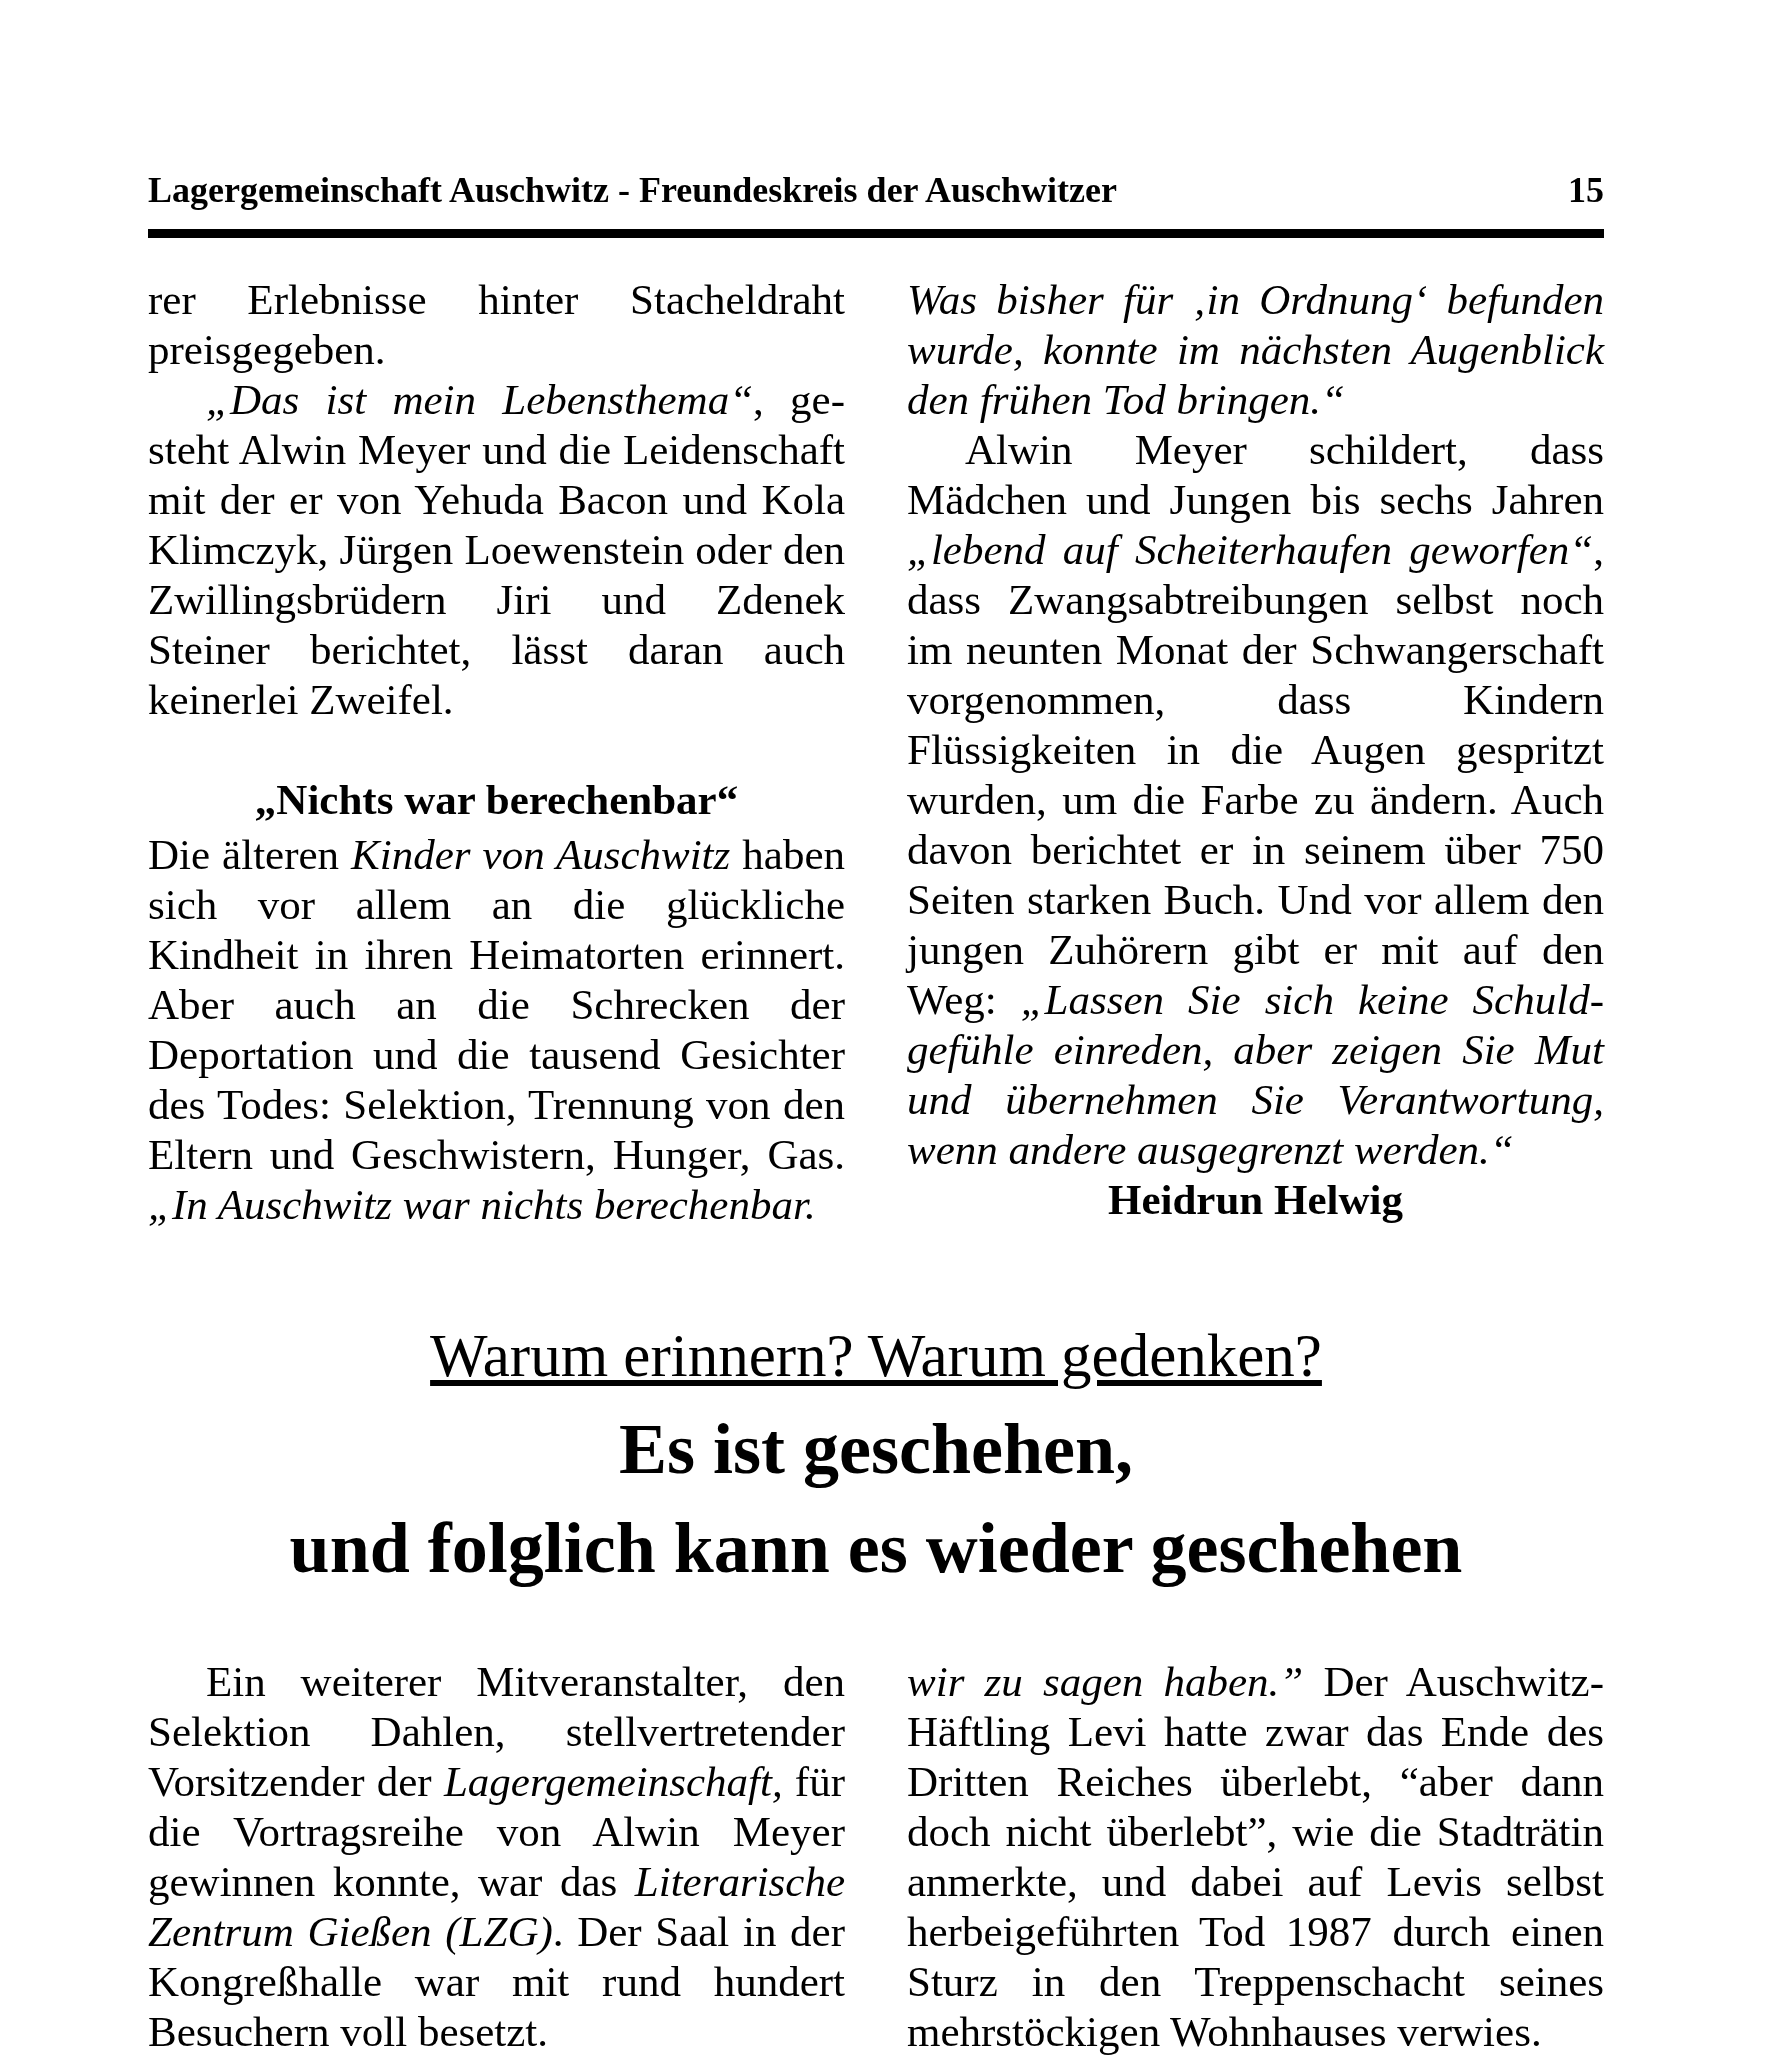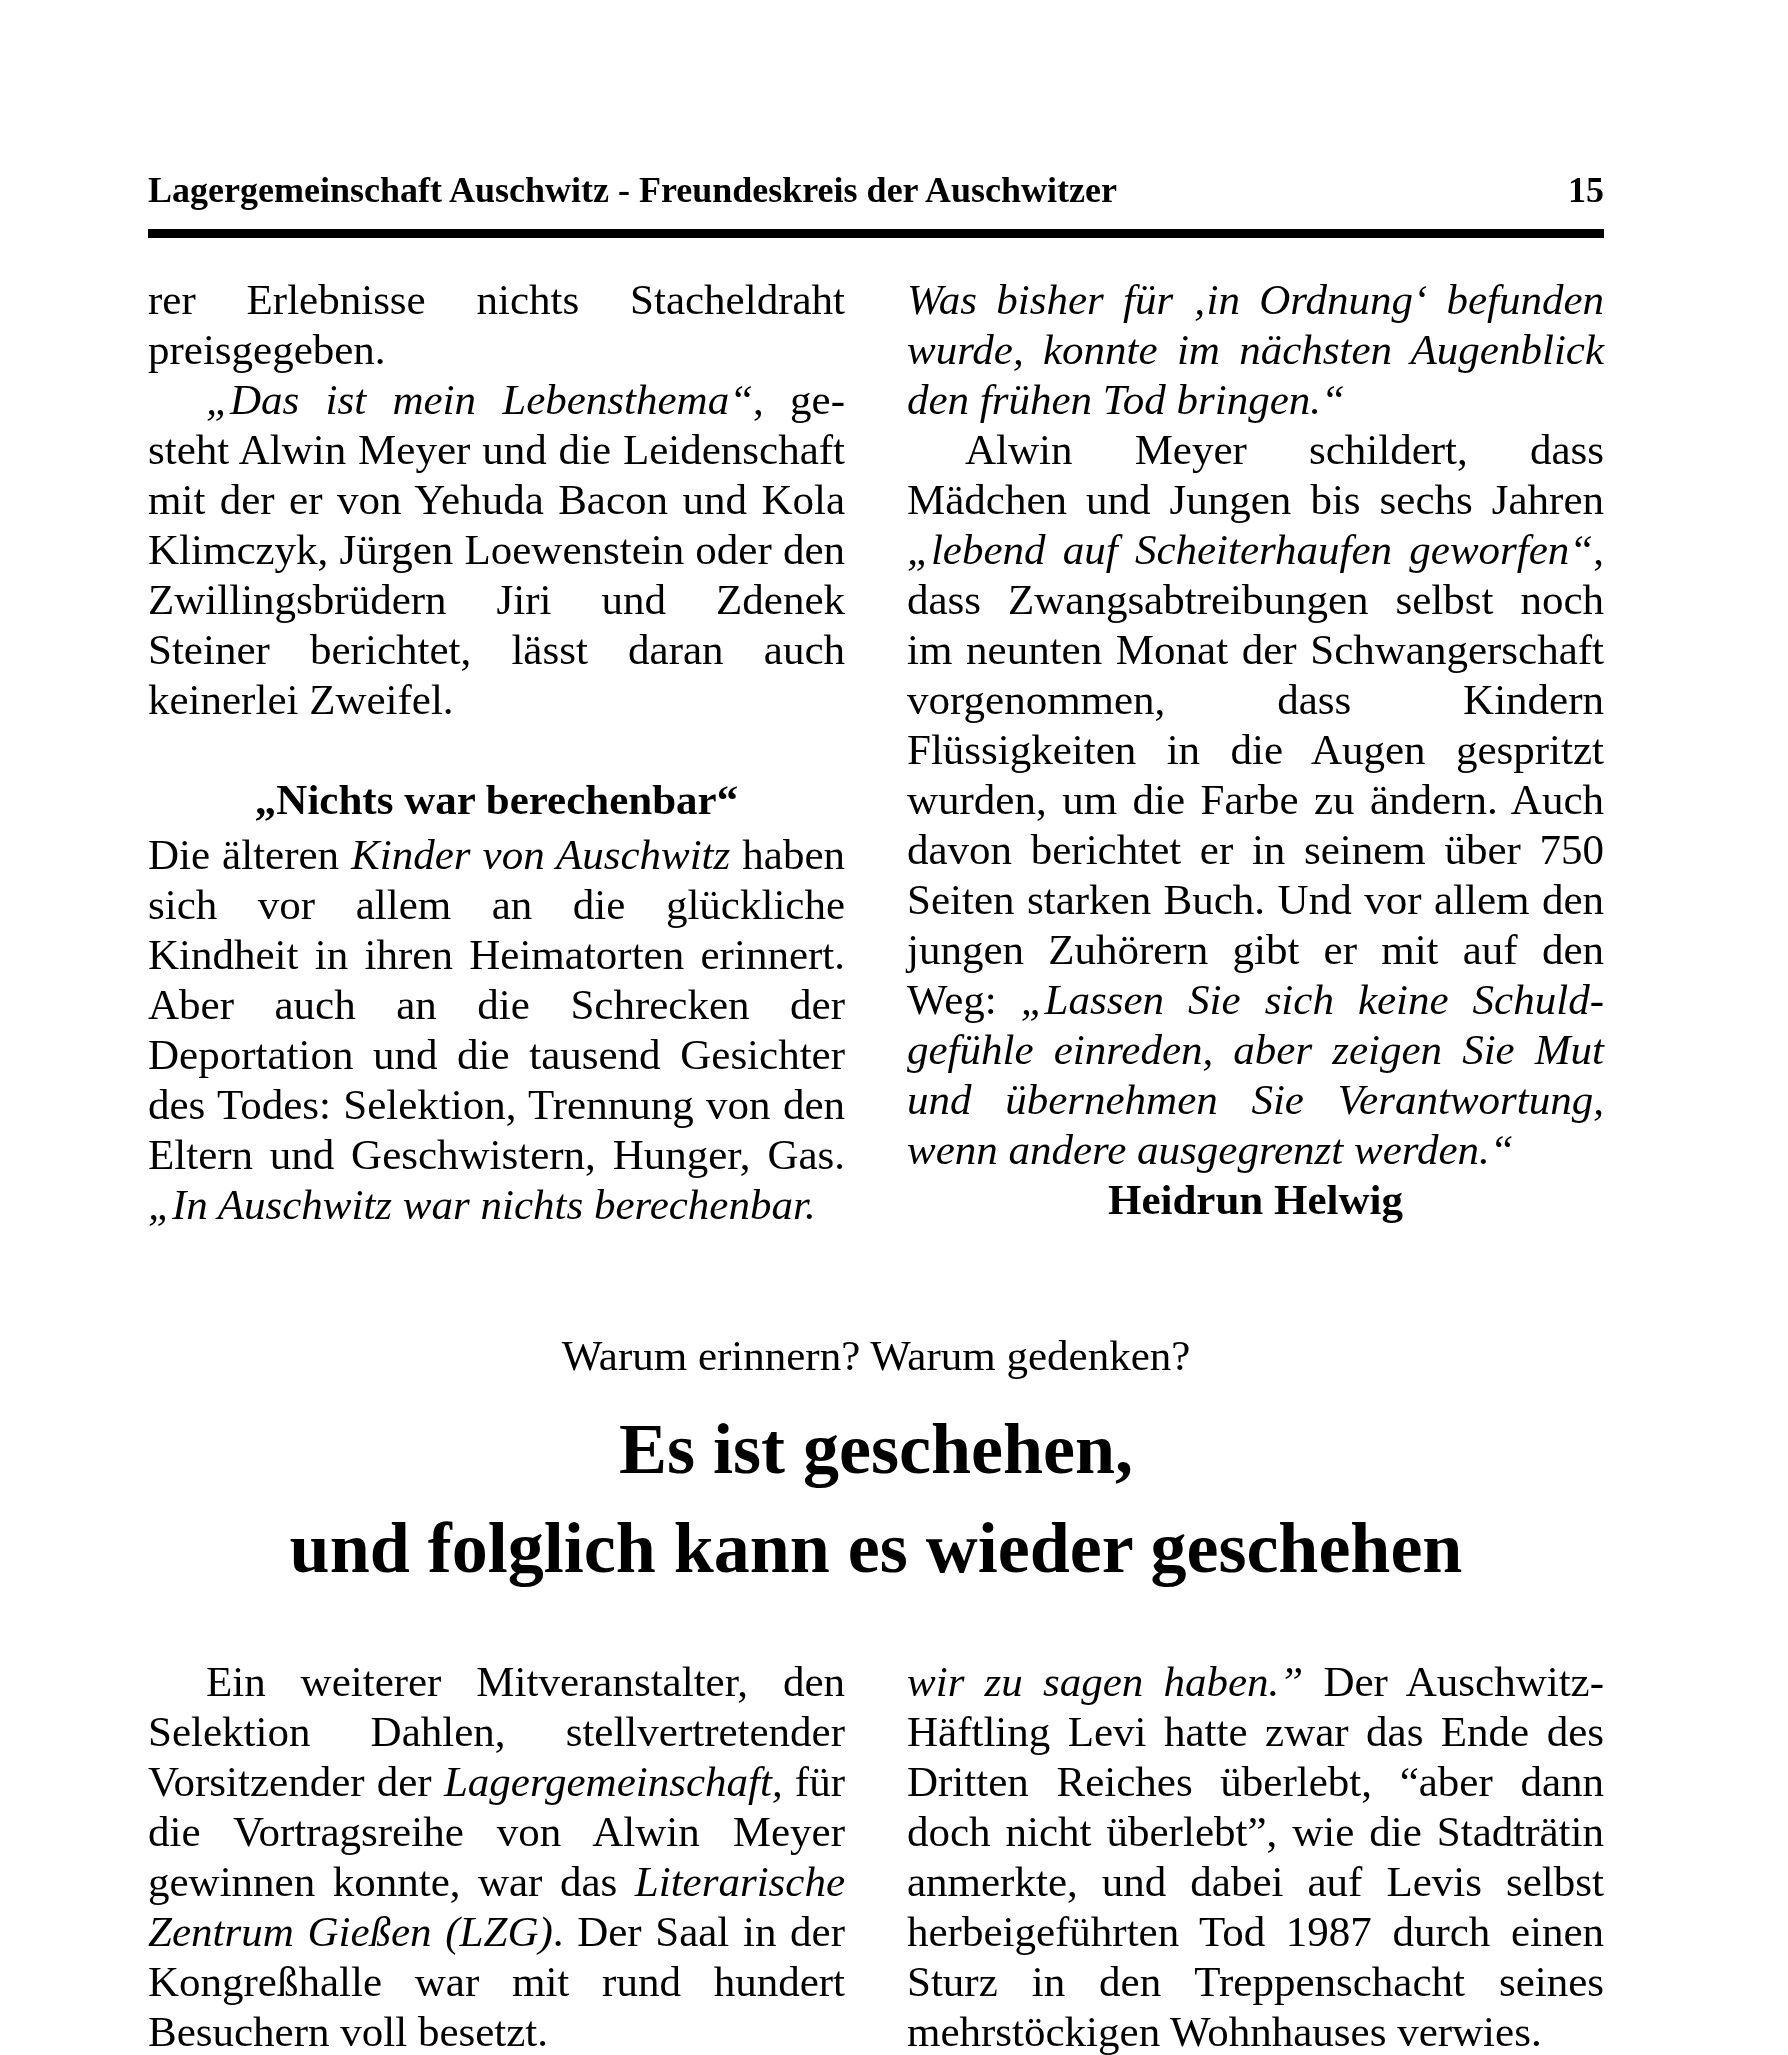--- a/index.html
+++ b/index.html
@@ -60,24 +60,25 @@
     margin: 50px 0 5px 0 !important;
   }
   .sig {
     font-weight: bold;
     text-align: center;
     text-indent: 0;
   }
   
   .kicker {
     margin-top: 93px;
-    font-size: 43px;
+    font-size: 61px;
     line-height: 66px;
     text-align: center;
     font-weight: normal;
+    text-decoration: underline;
   }
   .bigline {
     font-size: 72px;
     line-height: 82px;
     font-weight: bold;
     text-align: center;
   }
   .bigline.first  { margin-top: 18.5px; }
   .bigline.second { margin-top: 17.3px; }
 </style>
@@ -87,21 +88,21 @@
 <div class="page">
 
   <div class="runhead">
     <span>Lagergemeinschaft Auschwitz - Freundeskreis der Auschwitzer</span>
     <span>15</span>
   </div>
   <div class="rule"></div>
 
   <div class="cols upper">
     <div class="col">
-      <p><span>rer Erlebnisse nichts Stacheldraht preisgegeben.</span></p>
+      <p><span>rer Erlebnisse hinter Stacheldraht preisgegeben.</span></p>
       <p class="ind"><span class="it">„Das ist mein Lebensthema“</span><span>, ge­steht Alwin Meyer und die Leiden­schaft mit der er von Yehuda Bacon und Kola Klimczyk, Jürgen Loewen­stein oder den Zwillingsbrüdern Jiri und Zdenek Steiner berichtet, lässt daran auch keinerlei Zweifel.</span></p>
       <p class="subhead"><span>„Nichts war berechenbar“</span></p>
       <p><span>Die älteren </span><span class="it">Kinder von Auschwitz</span><span> ha­ben sich vor allem an die glückliche Kindheit in ihren Heimatorten erin­nert. Aber auch an die Schrecken der Deportation und die tausend Gesichter des Todes: Selektion, Trennung von den Eltern und Geschwistern, Hunger, Gas. </span><span class="it">„In Auschwitz war nichts berechenbar.</span></p>
     </div>
     <div class="col">
       <p><span class="it">Was bisher für ‚in Ordnung‘ befunden wurde, konnte im nächsten Augenblick den frühen Tod bringen.“</span></p>
       <p class="ind"><span>Alwin Meyer schildert, dass Mädchen und Jungen bis sechs Jahren </span><span class="it">„lebend auf Scheiterhaufen geworfen“</span><span>, dass Zwangsabtreibungen selbst noch im neunten Monat der Schwanger­schaft vorgenommen, dass Kindern Flüssigkeiten in die Augen gespritzt wurden, um die Farbe zu ändern. Auch davon berichtet er in seinem über 750 Seiten starken Buch. Und vor allem den jungen Zuhörern gibt er mit auf den Weg: </span><span class="it">„Lassen Sie sich keine Schuld­gefühle einreden, aber zeigen Sie Mut und übernehmen Sie Verantwortung, wenn andere ausgegrenzt werden.“</span></p>
       <p class="sig"><span>Heidrun Helwig</span></p>
     </div>
   </div>

